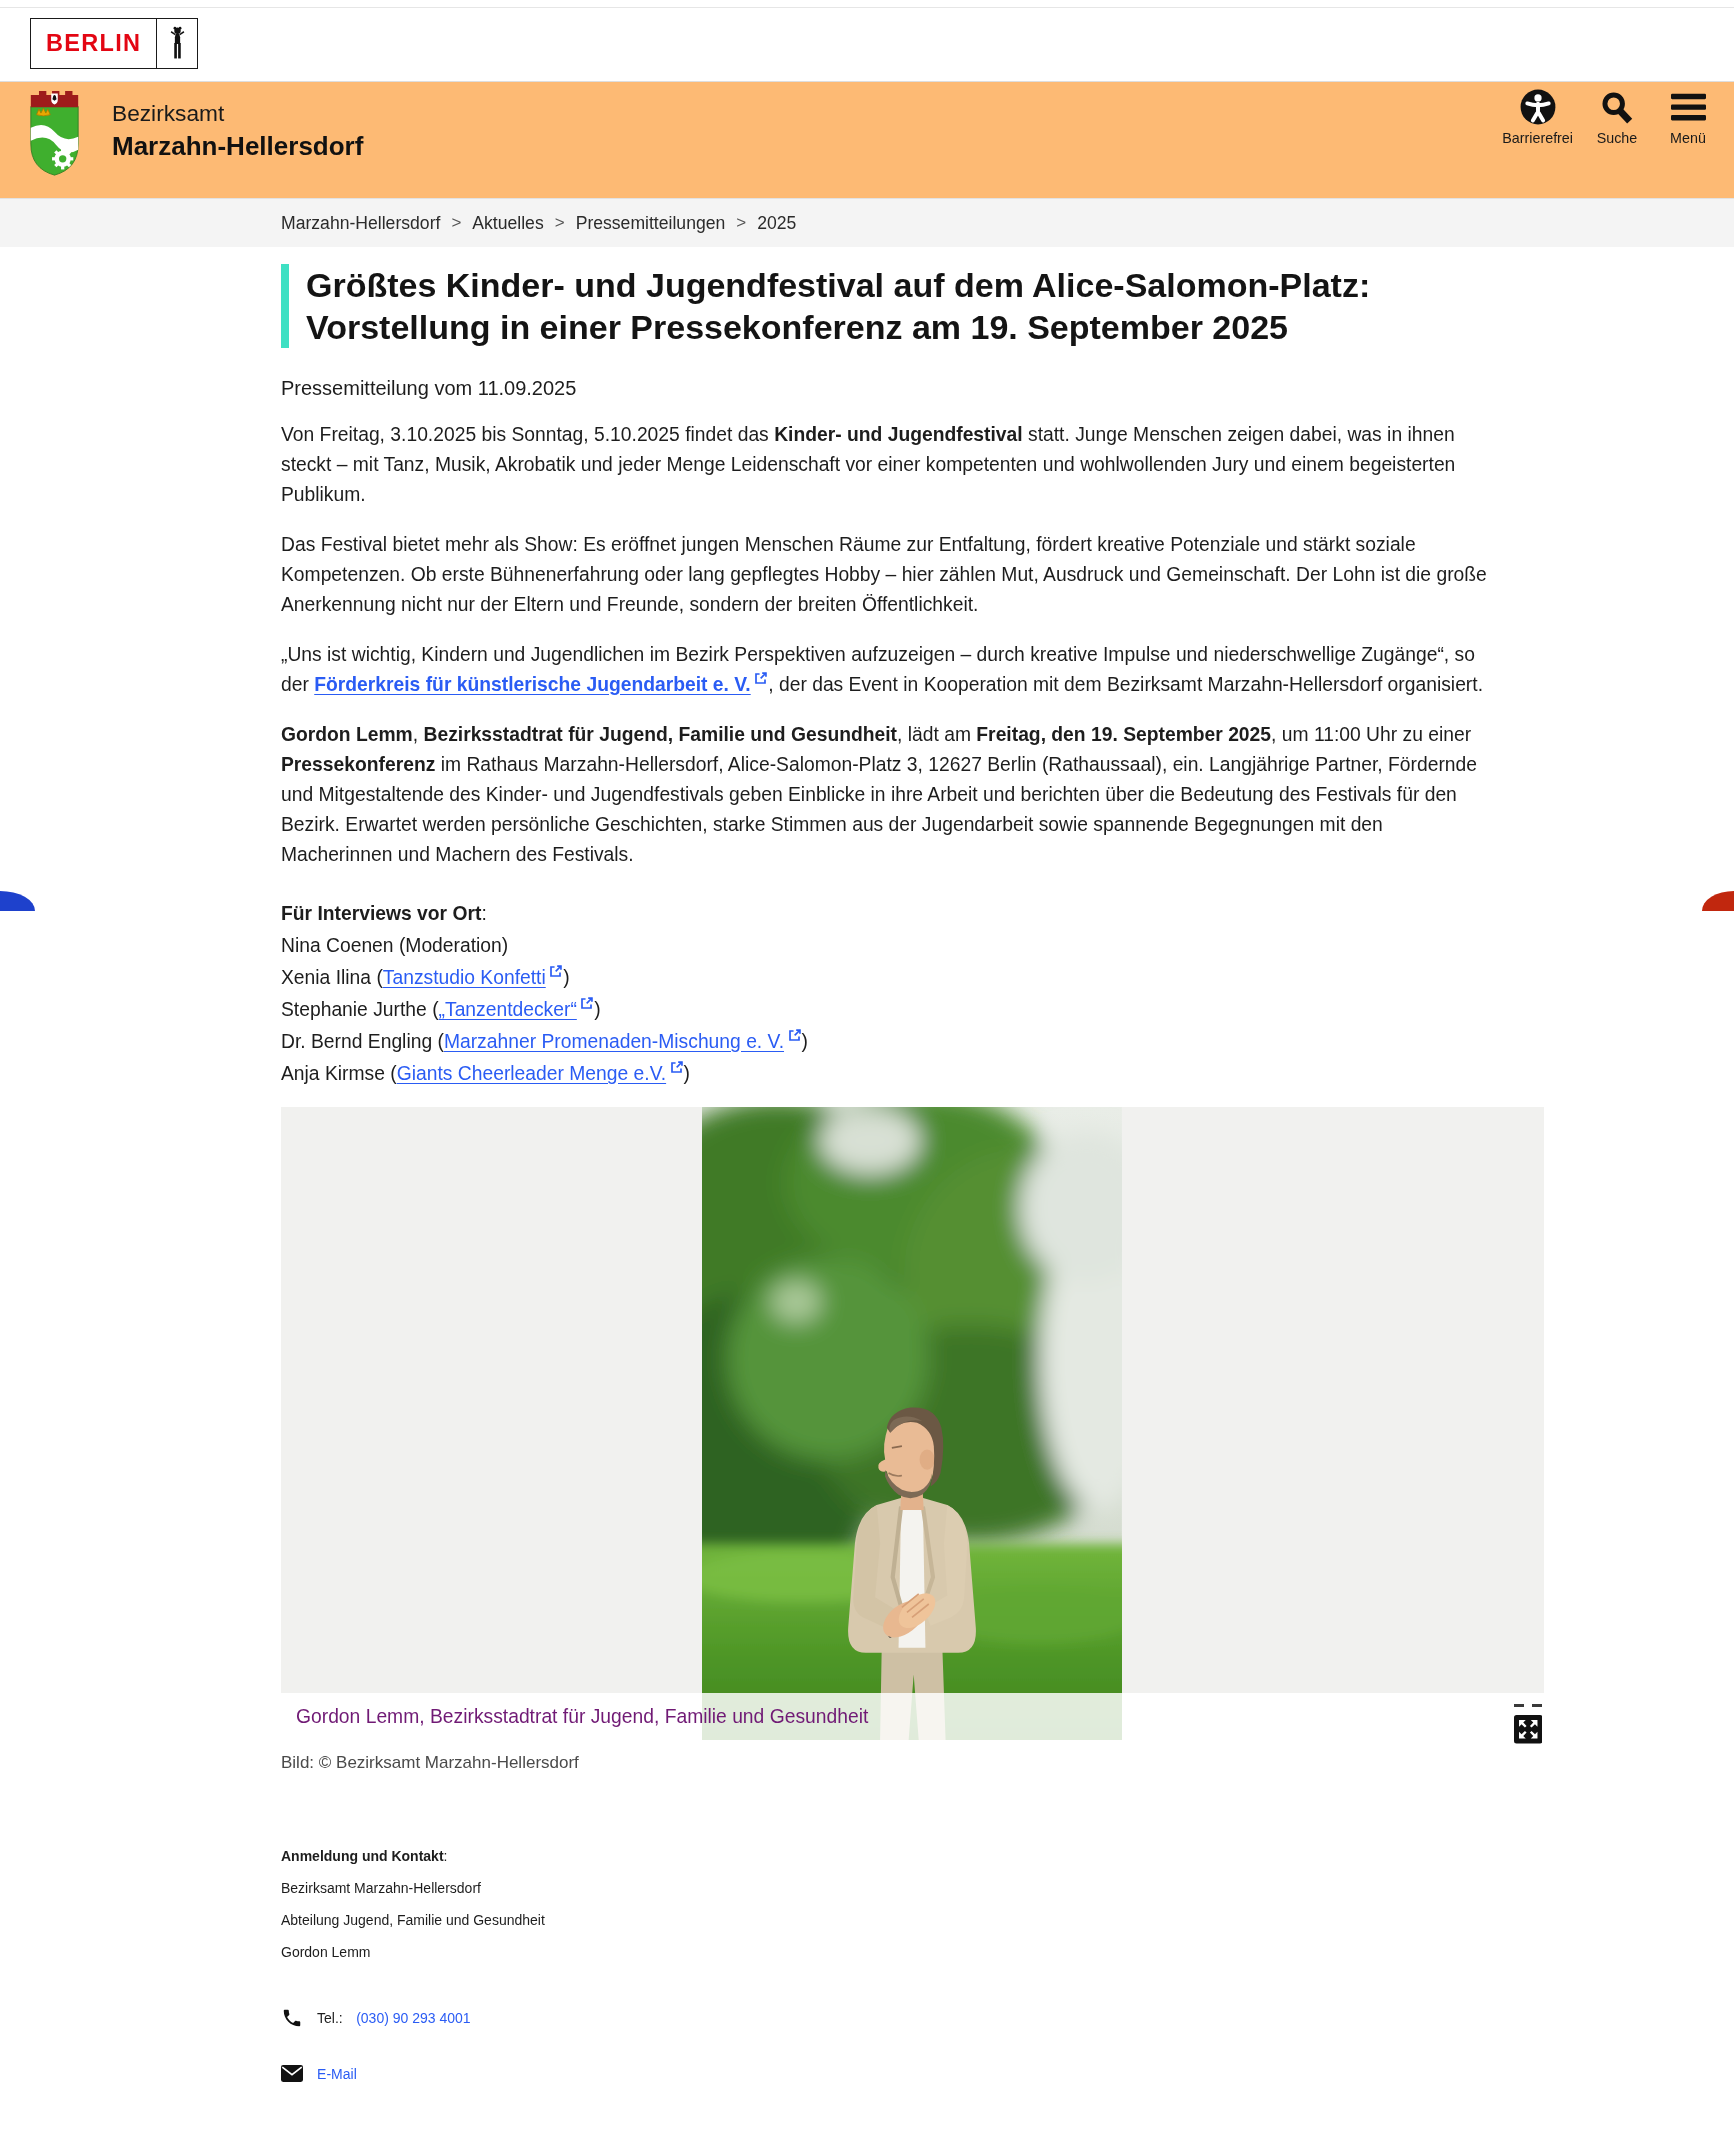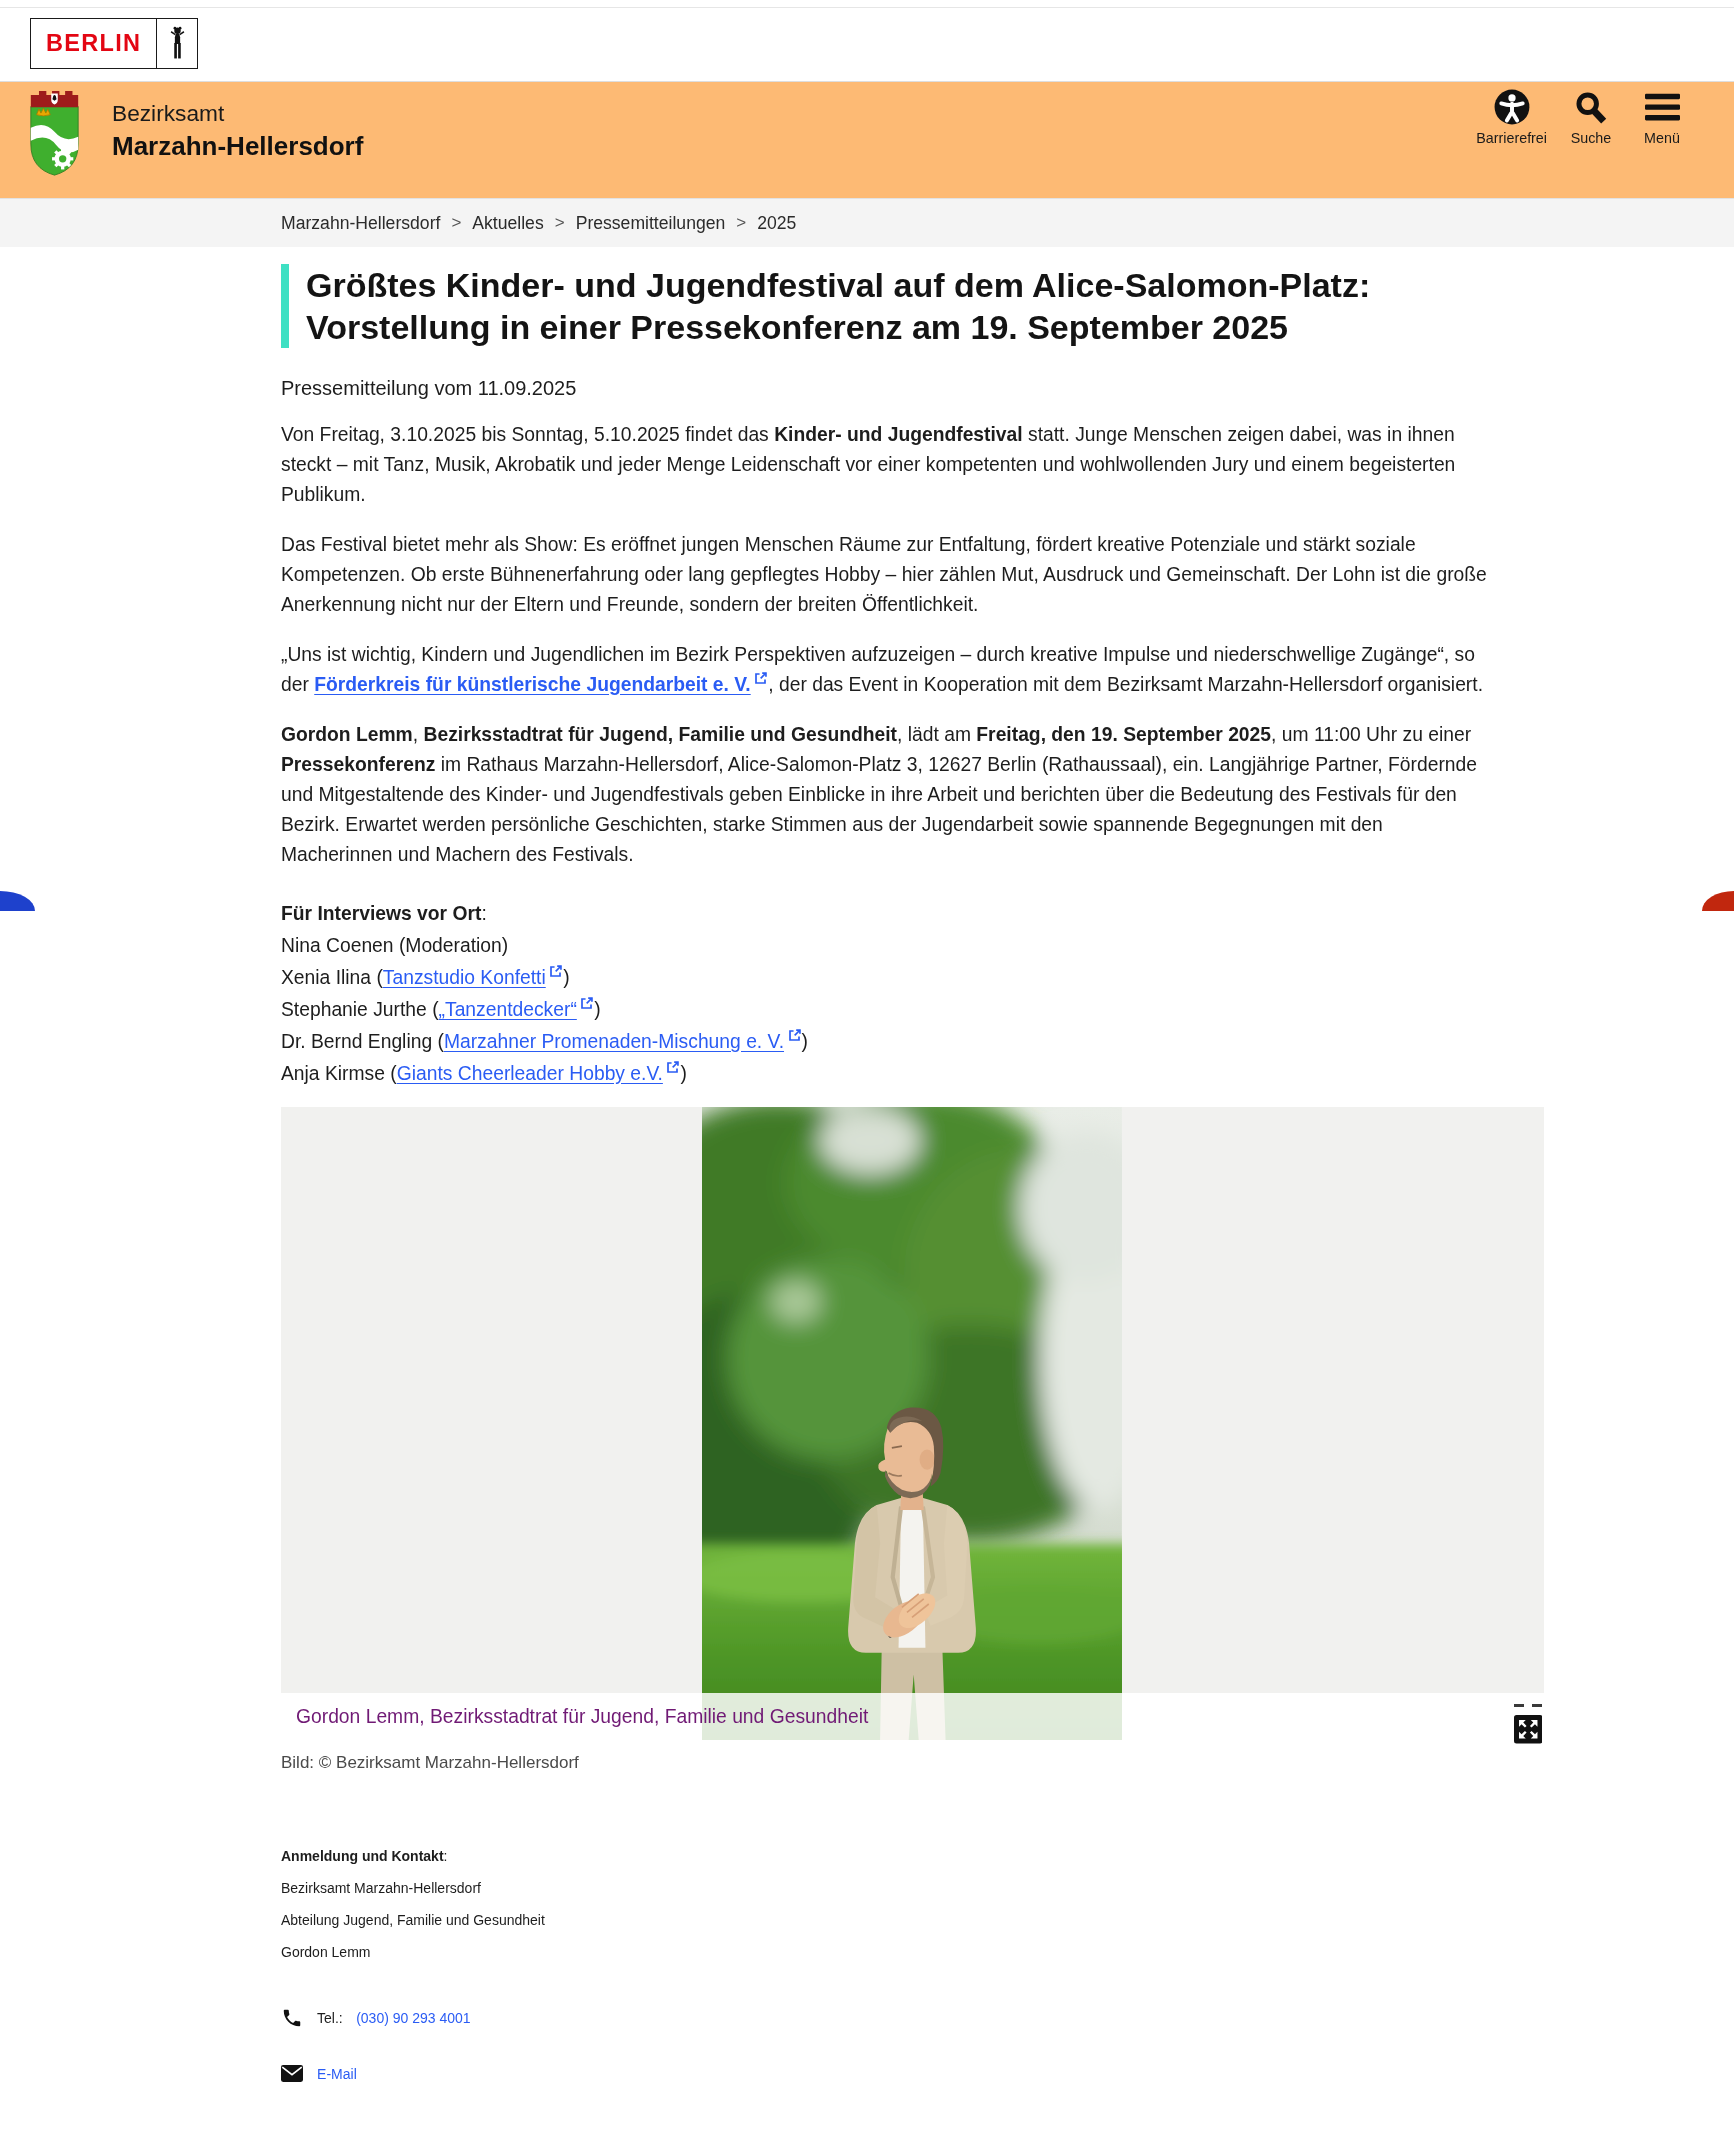--- a/index.html
+++ b/index.html
@@ -12,21 +12,21 @@
   .berlin-logo{position:absolute;left:30px;top:17.6px;display:flex;align-items:stretch;border:1.7px solid #1a1a1a;background:#fff;cursor:pointer;}
   .berlin-word{display:flex;align-items:center;padding:0 15px;height:49px;font-weight:700;color:#e30613;font-size:23.5px;letter-spacing:1.3px;}
   .bear-cell{display:flex;align-items:center;justify-content:center;width:40px;border-left:1.7px solid #1a1a1a;}
 
   
   .siteheader{position:relative;height:116px;background:#fdba74;}
   .crest{position:absolute;left:30px;top:8.4px;width:49px;height:87px;}
   .orgname{position:absolute;left:112px;top:20px;line-height:1;}
   .org1{font-size:22.7px;color:#1a1a1a;}
   .org2{font-size:26px;font-weight:700;color:#111;margin-top:8.4px;}
-  .actions{position:absolute;right:45px;top:5px;display:flex;gap:17px;}
+  .actions{position:absolute;right:19px;top:5px;display:flex;gap:17px;}
   .action-btn{border:none;background:none;padding:0;cursor:pointer;display:flex;flex-direction:column;align-items:center;min-width:54px;font-family:inherit;}
   .action-ic{height:40px;display:flex;align-items:center;justify-content:center;}
   .action-label{font-size:14.3px;color:#1a1a1a;margin-top:2.5px;}
 
   
   .breadcrumb{height:48px;background:#f4f4f4;border-top:0.8px solid #e2e2e2;display:flex;align-items:center;padding-left:281px;font-size:17.6px;color:#2b2b2b;}
   .bc-item{cursor:pointer;}
   .bc-item.current{cursor:default;}
   .bc-sep{color:#555;margin:0 11px;font-size:17px;}
 
@@ -184,21 +184,21 @@
         <div class="iv-line">Stephanie Jurthe (<a href="#" class="tlink">„Tanzentdecker“</a><span class="ext-ic"><svg width="15" height="15" viewBox="0 0 16 16" fill="none" stroke="currentColor" stroke-width="1.8">
               <path d="M7 3.2 H3.2 V12.8 H12.8 V9"></path>
               <path d="M9.8 2.2 h4 v4"></path>
               <path d="M13.6 2.4 L8.2 7.8"></path>
             </svg></span>)</div>
         <div class="iv-line">Dr. Bernd Engling (<a href="#" class="tlink">Marzahner Promenaden-Mischung e. V.</a><span class="ext-ic"><svg width="15" height="15" viewBox="0 0 16 16" fill="none" stroke="currentColor" stroke-width="1.8">
               <path d="M7 3.2 H3.2 V12.8 H12.8 V9"></path>
               <path d="M9.8 2.2 h4 v4"></path>
               <path d="M13.6 2.4 L8.2 7.8"></path>
             </svg></span>)</div>
-        <div class="iv-line">Anja Kirmse (<a href="#" class="tlink">Giants Cheerleader Hobby e.V.</a><span class="ext-ic"><svg width="15" height="15" viewBox="0 0 16 16" fill="none" stroke="currentColor" stroke-width="1.8">
+        <div class="iv-line">Anja Kirmse (<a href="#" class="tlink">Giants Cheerleader Menge e.V.</a><span class="ext-ic"><svg width="15" height="15" viewBox="0 0 16 16" fill="none" stroke="currentColor" stroke-width="1.8">
               <path d="M7 3.2 H3.2 V12.8 H12.8 V9"></path>
               <path d="M9.8 2.2 h4 v4"></path>
               <path d="M13.6 2.4 L8.2 7.8"></path>
             </svg></span>)</div>
       </div>
 
     <figure class="figure" style="margin:17px 0 0;">
       <div class="fig-bg"></div>
       <div class="photo">
         <svg viewBox="0 0 500 754" width="420" height="633">

